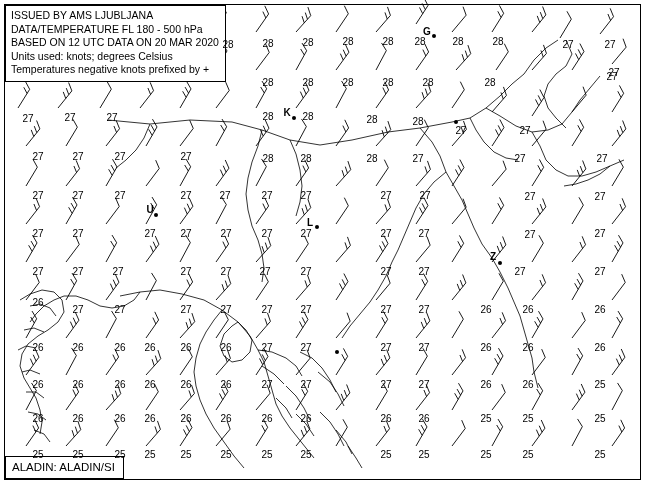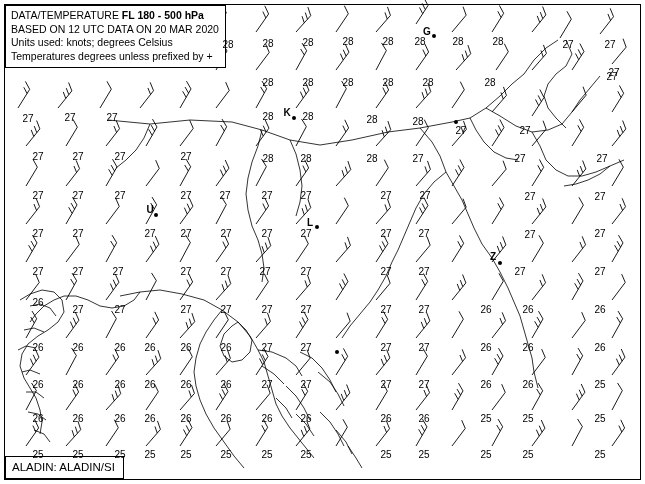--- a/index.html
+++ b/index.html
@@ -2,21 +2,21 @@
 <html><head>
 <meta charset="utf-8">
 <style>
   html,body{margin:0;padding:0;background:#fff;}
   body{font-family:"Liberation Sans",sans-serif;}
   #root{position:relative;width:645px;height:484px;background:#ffffff;overflow:hidden;}
   #frame{position:absolute;left:4px;top:4px;width:637px;height:476px;border:1px solid #000;box-sizing:border-box;}
   #mapsvg{position:absolute;left:0;top:0;width:645px;height:484px;}
   .legend{position:absolute;left:5px;top:5px;background:#ffffff;border:1px solid #000;padding:3px 6px 4px 5px;box-sizing:border-box;}
   .legend div{font-size:10.5px;line-height:13.5px;color:#000;white-space:nowrap;}
-  .legend b{font-weight:bold;}
+  .legend b{font-weight:normal;}
   .modelbox{position:absolute;left:5px;bottom:5px;background:#ffffff;border:1px solid #000;padding:3px 8px 4px 6px;box-sizing:border-box;}
   .modelbox div{font-size:11.5px;line-height:14px;color:#000;white-space:nowrap;}
   .temp{position:absolute;font-size:10px;line-height:10px;color:#000;transform:translate(-50%,-50%);white-space:nowrap;}
   .citylabel{position:absolute;font-size:10px;line-height:10px;color:#000;font-weight:bold;transform:translate(-50%,-50%);}
   .citydot{position:absolute;width:4px;height:4px;background:#000;border-radius:50%;transform:translate(-50%,-50%);}
 </style>
 </head>
 <body>
 
 <div id="root">
@@ -609,24 +609,25 @@
         <line x1="582.3283743812896" y1="426.5751529571036" x2="577.5377302570928" y2="418.95611569014534"></line>
         <line x1="612" y1="446" x2="624.618681599723" y2="427.9786550256422"></line>
         <line x1="624.618681599723" y1="427.9786550256422" x2="620.7922732794719" y2="419.8325762532074"></line>
         <line x1="621.842571647784" y1="431.9433509200009" x2="618.8664762875887" y2="425.6075118747738"></line>
       </g>
   </svg>
 
   <div id="frame"></div>
 
   <div class="legend">
+    <div>ISSUED BY AMS LJUBLJANA</div>
     <div><span>DATA/TEMPERATURE </span><b>FL 180 - 500 hPa</b></div>
     <div>BASED ON 12 UTC DATA ON 20 MAR 2020</div>
     <div>Units used: knots; degrees Celsius</div>
-    <div>Temperatures degrees unless prefixed by +</div>
+    <div>Temperatures negative knots prefixed by +</div>
   </div>
 
   <div class="modelbox">
     <div>ALADIN: ALADIN/SI</div>
   </div>
 
   <div id="temps">
       <div class="temp" style="left: 228px; top: 45px;">28</div>
       <div class="temp" style="left: 268px; top: 44px;">28</div>
       <div class="temp" style="left: 308px; top: 43px;">28</div>

